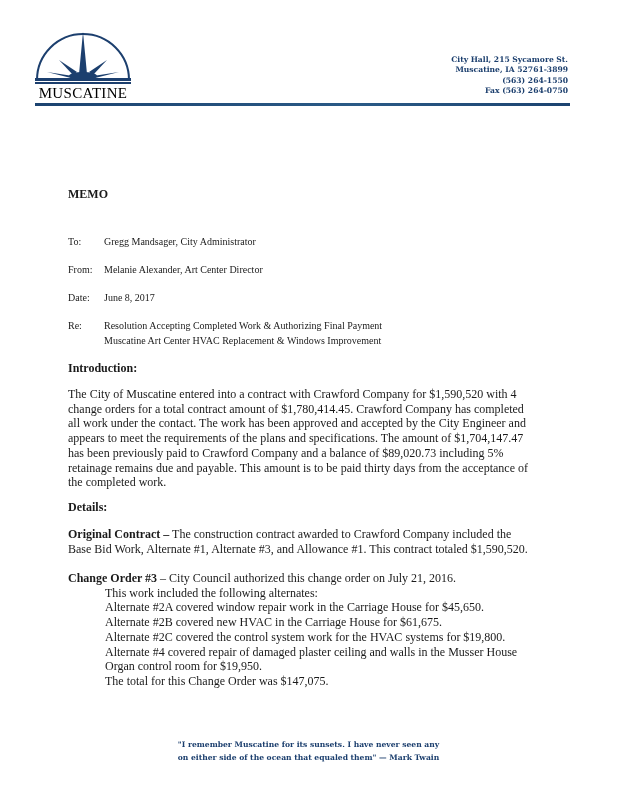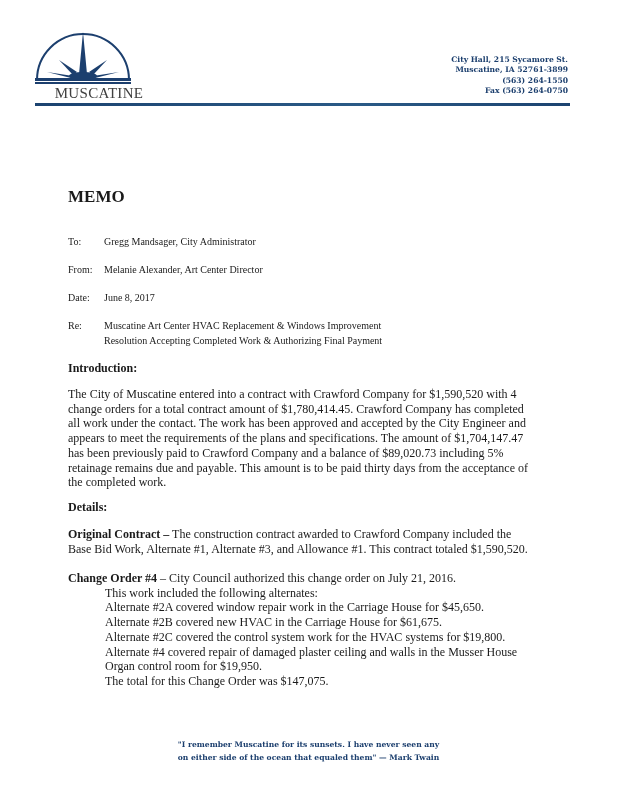--- a/index.html
+++ b/index.html
@@ -1,27 +1,27 @@
 <!DOCTYPE html>
 <html><head>
 <meta charset="utf-8">
 <style>
   html, body { margin:0; padding:0; background:#ffffff; }
   body { width:617px; height:800px; position:relative; overflow:hidden;
          font-family:"Liberation Serif","DejaVu Serif",serif; color:#1a1a1a; }
   .logo { position:absolute; left:33px; top:30px; width:100px; height:72px; }
   .logo svg { display:block; }
-  .logo-word { position:absolute; left:16px; top:55px; width:100px; text-align:center;
-               font-size:15px; color:#404040; letter-spacing:0.3px; line-height:16px; }
+  .logo-word { position:absolute; left:0; top:55px; width:100px; text-align:center;
+               font-size:15px; color:#000000; letter-spacing:0.3px; line-height:16px; }
   .rule { position:absolute; left:35px; top:103px; width:535px; height:3px;
           background:linear-gradient(to right,#1c4370,#2a5a86 60%,#1c4370); }
   .addr { position:absolute; right:49px; top:55px; text-align:right;
           font-family:"DejaVu Serif",serif; font-weight:bold; font-size:7.6px;
           line-height:10.3px; color:#1c3f6e;margin-left:18px; }
-  .memo-title { position:absolute; left:68px; top:187px; font-weight:bold; font-size:17px; }
+  .memo-title { position:absolute; left:68px; top:187px; font-weight:bold; font-size:12px; }
   .hdr-row { position:absolute; left:68px; font-size:10px; line-height:15px; }
   .hdr-label { display:inline-block; width:36px; }
   .hdr-val { position:absolute; left:36px; top:0; white-space:nowrap; }
   .section-h { position:absolute; left:68px; font-weight:bold; font-size:12px; }
   .para { position:absolute; left:68px; width:500px; font-size:12px; line-height:14.7px; }
   .para p { margin:0; }
   .b { font-weight:bold; }
   .indent { padding-left:37px; }
   .quote { position:absolute; left:0; width:617px; top:738px; text-align:center;
            font-family:"DejaVu Serif",serif; font-weight:bold; font-size:7.6px;
@@ -63,22 +63,22 @@
   <span class="hdr-label">From:</span>
   <span class="hdr-val">Melanie Alexander, Art Center Director</span>
 </div>
 <div class="hdr-row" style="top:290px;">
   <span class="hdr-label">Date:</span>
   <span class="hdr-val">June 8, 2017</span>
 </div>
 <div class="hdr-row" style="top:318px;">
   <span class="hdr-label">Re:</span>
   <span class="hdr-val">
+    <div>Resolution Accepting Completed Work &amp; Authorizing Final Payment</div>
     <div>Muscatine Art Center HVAC Replacement &amp; Windows Improvement</div>
-    <div>Resolution Accepting Completed Work &amp; Authorizing Final Payment</div>
   </span>
 </div>
 
 <div class="section-h" style="top:361px;">Introduction:</div>
 <div class="para" style="top:387px;">
   <p>The City of Muscatine entered into a contract with Crawford Company for $1,590,520 with 4</p>
   <p>change orders for a total contract amount of $1,780,414.45. Crawford Company has completed</p>
   <p>all work under the contact. The work has been approved and accepted by the City Engineer and</p>
   <p>appears to meet the requirements of the plans and specifications. The amount of $1,704,147.47</p>
   <p>has been previously paid to Crawford Company and a balance of $89,020.73 including 5%</p>
@@ -86,21 +86,21 @@
   <p>the completed work.</p>
 </div>
 
 <div class="section-h" style="top:500px;">Details:</div>
 <div class="para" style="top:527px;">
   <p><span class="b">Original Contract –</span><span> The construction contract awarded to Crawford Company included the</span></p>
   <p>Base Bid Work, Alternate #1, Alternate #3, and Allowance #1. This contract totaled $1,590,520.</p>
 </div>
 
 <div class="para" style="top:571px;">
-  <p><span class="b">Change Order #4</span><span> – City Council authorized this change order on July 21, 2016.</span></p>
+  <p><span class="b">Change Order #3</span><span> – City Council authorized this change order on July 21, 2016.</span></p>
   <p class="indent">This work included the following alternates:</p>
   <p class="indent">Alternate #2A covered window repair work in the Carriage House for $45,650.</p>
   <p class="indent">Alternate #2B covered new HVAC in the Carriage House for $61,675.</p>
   <p class="indent">Alternate #2C covered the control system work for the HVAC systems for $19,800.</p>
   <p class="indent">Alternate #4 covered repair of damaged plaster ceiling and walls in the Musser House</p>
   <p class="indent">Organ control room for $19,950.</p>
   <p class="indent">The total for this Change Order was $147,075.</p>
 </div>
 
 <div class="quote">

